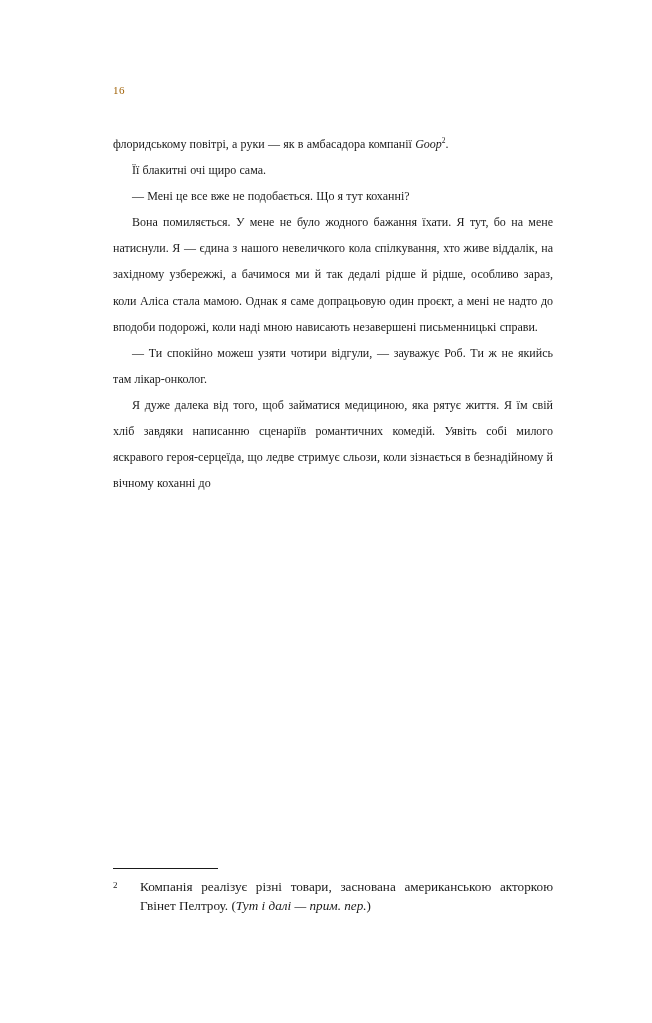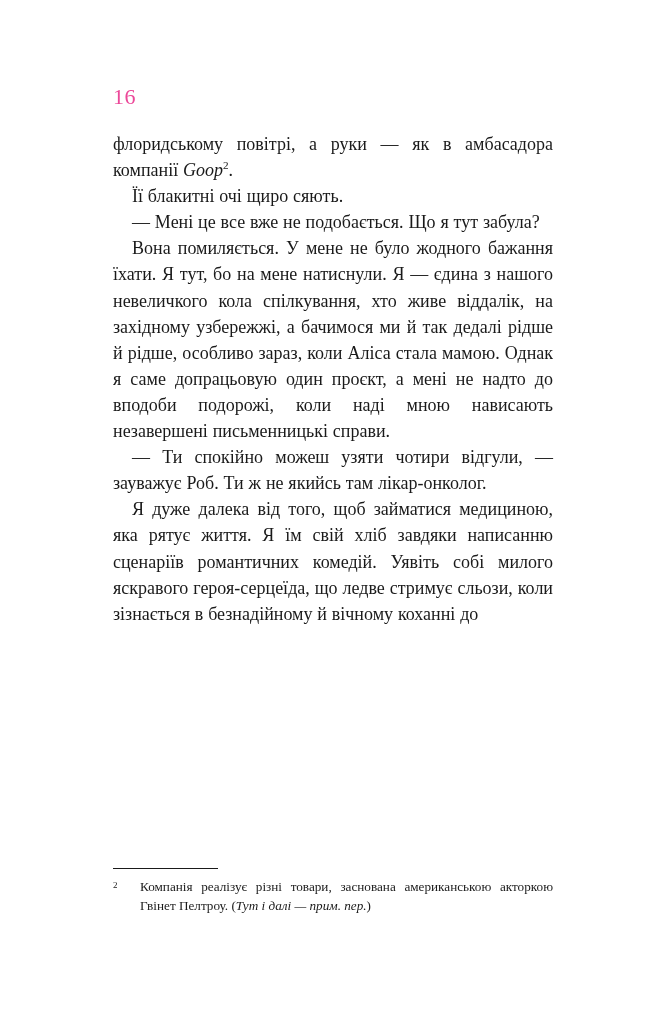--- a/index.html
+++ b/index.html
@@ -13,33 +13,33 @@
     height: 1023px;
     background: #ffffff;
     overflow: hidden;
     font-family: "Liberation Serif", "DejaVu Serif", serif;
     color: #1a1a1a;
   }
   .folio {
     position: absolute;
     left: 113px;
     top: 84px;
-    font-size: 22px;
+    font-size: 11px;
     letter-spacing: 0.5px;
-    color: #ec4899;
+    color: #a16207;
   }
   .textblock {
     position: absolute;
     left: 113px;
     top: 131px;
     width: 440px;
   }
   .para {
     margin: 0;
-    font-size: 18px;
+    font-size: 12px;
     line-height: 26.1px;
     text-align: justify;
     text-align-last: left;
     text-indent: 19px;
     hyphens: manual;
     word-spacing: 0.02em;
   }
   .para.cont {
     text-indent: 0;
   }
@@ -84,22 +84,22 @@
 </style>
 </head>
 <body>
 
 <div class="page">
 
   <div class="folio">16</div>
 
   <div class="textblock">
       <p class="para cont"><span>флоридському повітрі, а руки — як в амбасадора компанії </span><i>Goop</i><sup>2</sup><span>.</span></p>
-      <p class="para"><span>Її блакитні очі щиро сяють.</span></p>
-      <p class="para"><span>— Мені це все вже не подобається. Що я тут забула?</span></p>
+      <p class="para"><span>Її блакитні очі щиро сама.</span></p>
+      <p class="para"><span>— Мені це все вже не подобається. Що я тут коханні?</span></p>
       <p class="para"><span>Вона помиляється. У мене не було жодного бажання їхати. Я тут, бо на мене натиснули. Я — єдина з нашого невеличкого кола спілкування, хто живе віддалік, на західному узбережжі, а бачимося ми й так дедалі рідше й рідше, особливо зараз, коли Аліса стала мамою. Однак я саме допрацьовую один проєкт, а мені не надто до вподоби подорожі, коли наді мною нависають незавершені письменницькі справи.</span></p>
       <p class="para"><span>— Ти спокійно можеш узяти чотири відгули, — зауважує Роб. Ти ж не якийсь там лікар-онколог.</span></p>
       <p class="para"><span>Я дуже далека від того, щоб займатися медициною, яка рятує життя. Я їм свій хліб завдяки написанню сценаріїв романтичних комедій. Уявіть собі милого яскравого героя-серцеїда, що ледве стримує сльози, коли зізнається в безнадійному й вічному коханні до</span></p>
     </div>
 
   <div class="footnote-zone">
     <div class="fn-rule"></div>
     <div class="fn-list">
         <div class="fn-item"><span class="fn-marker">2</span><span>Компанія реалізує різні товари, заснована американською акторкою Гвінет Пелтроу. (</span><i>Тут і далі — прим. пер.</i><span>)</span></div>
       </div>

